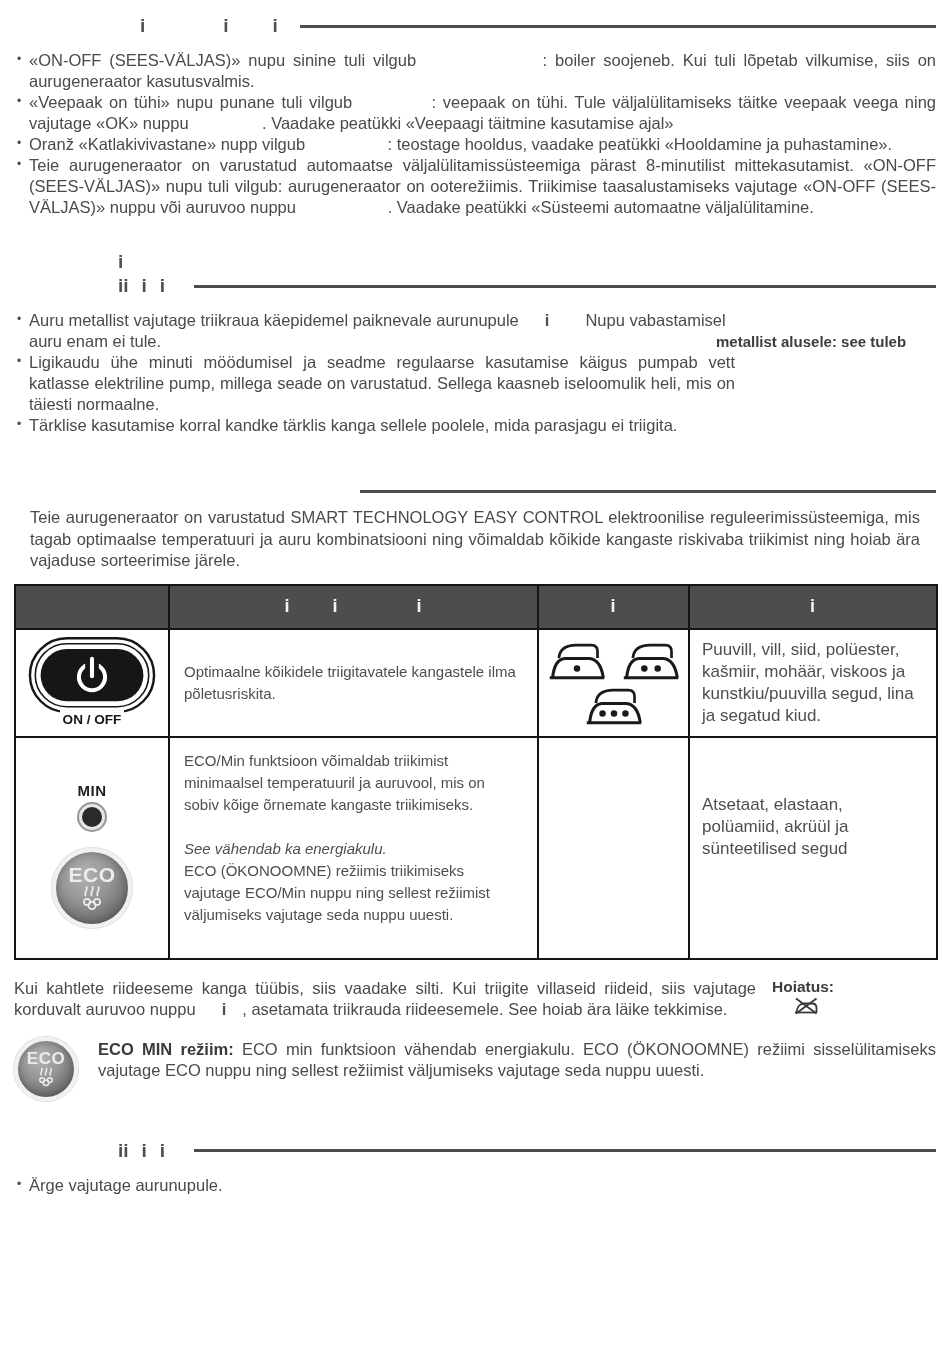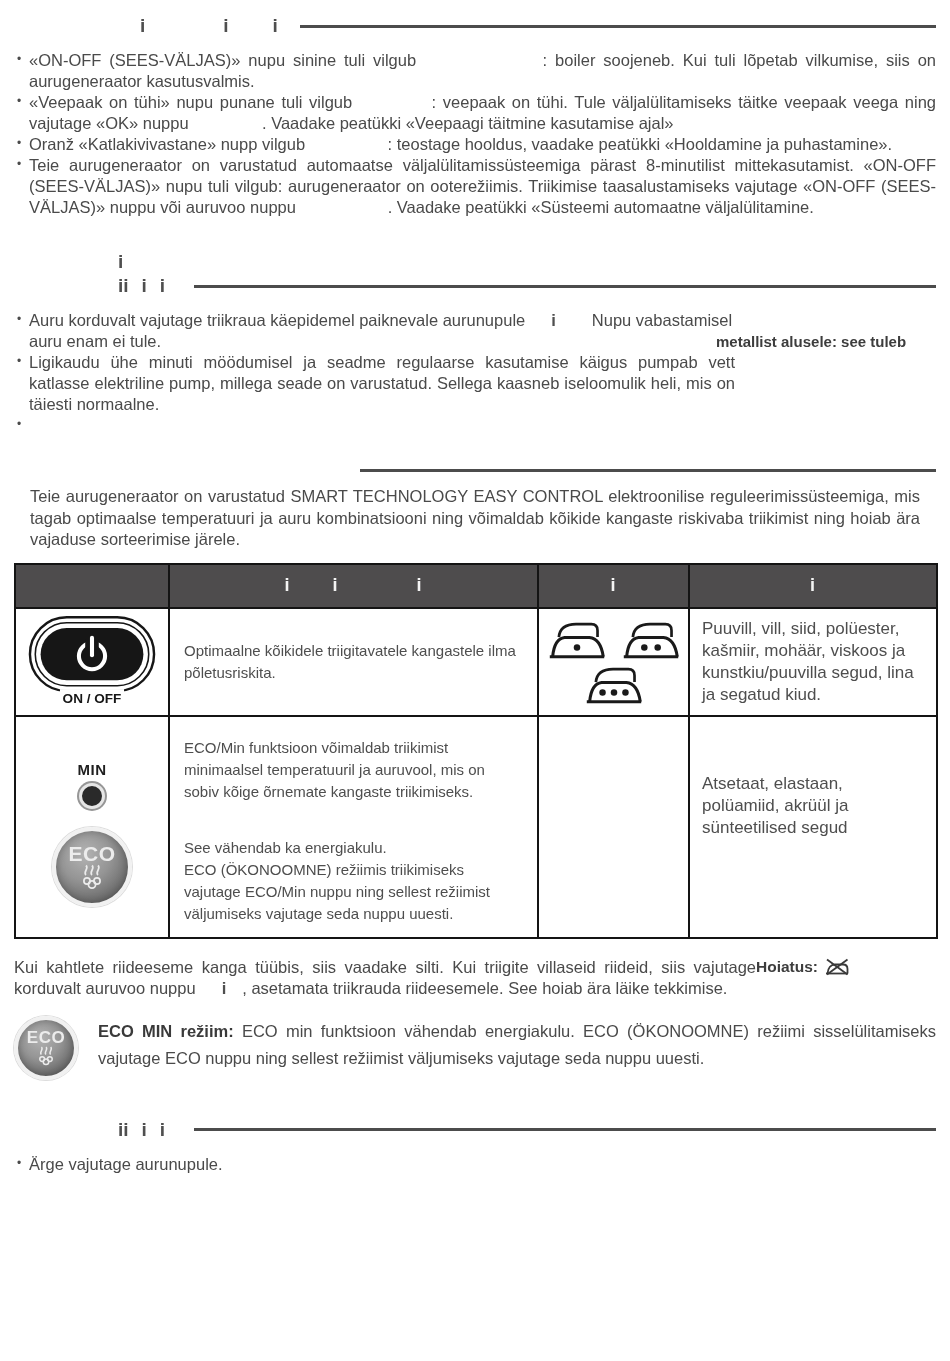--- a/index.html
+++ b/index.html
@@ -39,22 +39,22 @@
 
   
   table.spec{margin-top:12px;border-collapse:collapse;width:922px;table-layout:fixed;}
   .spec th,.spec td{border:2px solid #141414;box-sizing:border-box;}
   .spec thead th{background:#4e4c4d;color:#f4f4f4;font-size:18px;font-weight:700;height:44px;letter-spacing:1px;text-align:center;}
   .spec td{vertical-align:middle;}
   .row1 td{height:108px;margin-left:36px;}
   .row2 td{height:222px;}
   td.c-icon{text-align:center;}
   td.c-desc{padding:0 14px;font-size:15px;line-height:22px;color:#4e4e4e;text-align:left;}
-  .row2 td.c-desc{vertical-align:top;padding-top:20px;}
-  .row2 .p2{margin-top:34px;}
+  .row2 td.c-desc{vertical-align:top;padding-top:12px;}
+  .row2 .p2{margin-top:22px;font-style:italic;}
   .cellp{margin:0;}
   td.c-fab{padding:0 12px;font-size:17px;line-height:22px;color:#4e4e4e;text-align:left;}
   .row2 td.c-fab{vertical-align:top;padding-top:56px;}
 
   
   .irons{display:flex;flex-direction:column;align-items:center;gap:3px;}
   .irons .toprow{display:flex;gap:14px;}
 
   
   .ctl-col{display:flex;flex-direction:column;align-items:center;}
@@ -67,27 +67,27 @@
   }
   .eco-big{width:72px;height:72px;margin-top:18px;}
   .eco-sm{width:56px;height:56px;flex:0 0 auto;}
   .eco-txt{color:#ececec;font-weight:700;font-size:21px;letter-spacing:.5px;line-height:20px;}
   .eco-sm .eco-txt{font-size:17px;line-height:16px;}
 
   
   .label-row{display:flex;align-items:flex-start;margin-top:18px;}
   .label-para{width:742px;margin:0;}
   b.tok2{margin:0 16px 0 26px;color:#4f4f4f;}
-  .warn{display:flex;align-items:center;white-space:nowrap;}
+  .warn{margin-left:16px;display:flex;align-items:center;white-space:nowrap;flex-direction:column;}
   .warn b{font-size:15.5px;color:#3d3d3d;}
   .warn-ico{margin-left:6px;display:inline-flex;}
 
   
   .eco-block{display:flex;align-items:flex-start;margin-top:16px;}
-  .eco-block .txt{margin:2px 0 0 20px;text-align:justify;font-size:16.5px;line-height:27px;}
+  .eco-block .txt{margin:2px 0 0 20px;text-align:justify;font-size:16.5px;line-height:21px;}
   .eco-block .txt b{color:#3a3a3a;}
 </style>
 </head>
 <body>
 
 <div class="page">
 
   <div class="h-row h-top">
     <span class="hfrag f1">i</span>
     <span class="hfrag f2">i</span>
@@ -107,25 +107,25 @@
     <div class="h-row">
       <span class="hfrag">ii</span>
       <span class="hfrag">i</span>
       <span class="hfrag">i</span>
       <span class="hrule"></span>
     </div>
   </div>
 
   <ul class="blist">
     <li class="li-steam">
-      <span class="blt">•</span><span>Auru korduvalt vajutage triikraua käepidemel paiknevale aurunupule</span><b class="tok">i</b><span>Nupu vabastamisel auru enam ei tule.</span>
+      <span class="blt">•</span><span>Auru metallist vajutage triikraua käepidemel paiknevale aurunupule</span><b class="tok">i</b><span>Nupu vabastamisel auru enam ei tule.</span>
       <b class="note">metallist alusele: see tuleb</b>
     </li>
     <li class="li-pump"><span class="blt">•</span><span>Ligikaudu ühe minuti möödumisel ja seadme regulaarse kasutamise käigus pumpab vett katlasse elektriline pump, millega seade on varustatud. Sellega kaasneb iseloomulik heli, mis on täiesti normaalne.</span></li>
-    <li><span class="blt">•</span></li>
+    <li><span class="blt">•</span><span>Tärklise kasutamise korral kandke tärklis kanga sellele poolele, mida parasjagu ei triigita.</span></li>
   </ul>
 
   <div class="rule3"></div>
   <p class="para">Teie aurugeneraator on varustatud SMART TECHNOLOGY EASY CONTROL elektroonilise reguleerimissüsteemiga, mis tagab optimaalse temperatuuri ja auru kombinatsiooni ning võimaldab kõikide kangaste riskivaba triikimist ning hoiab ära vajaduse sorteerimise järele.</p>
 
   <table class="spec">
     <colgroup>
       <col style="width:154px">
         <col style="width:369px">
         <col style="width:151px">

